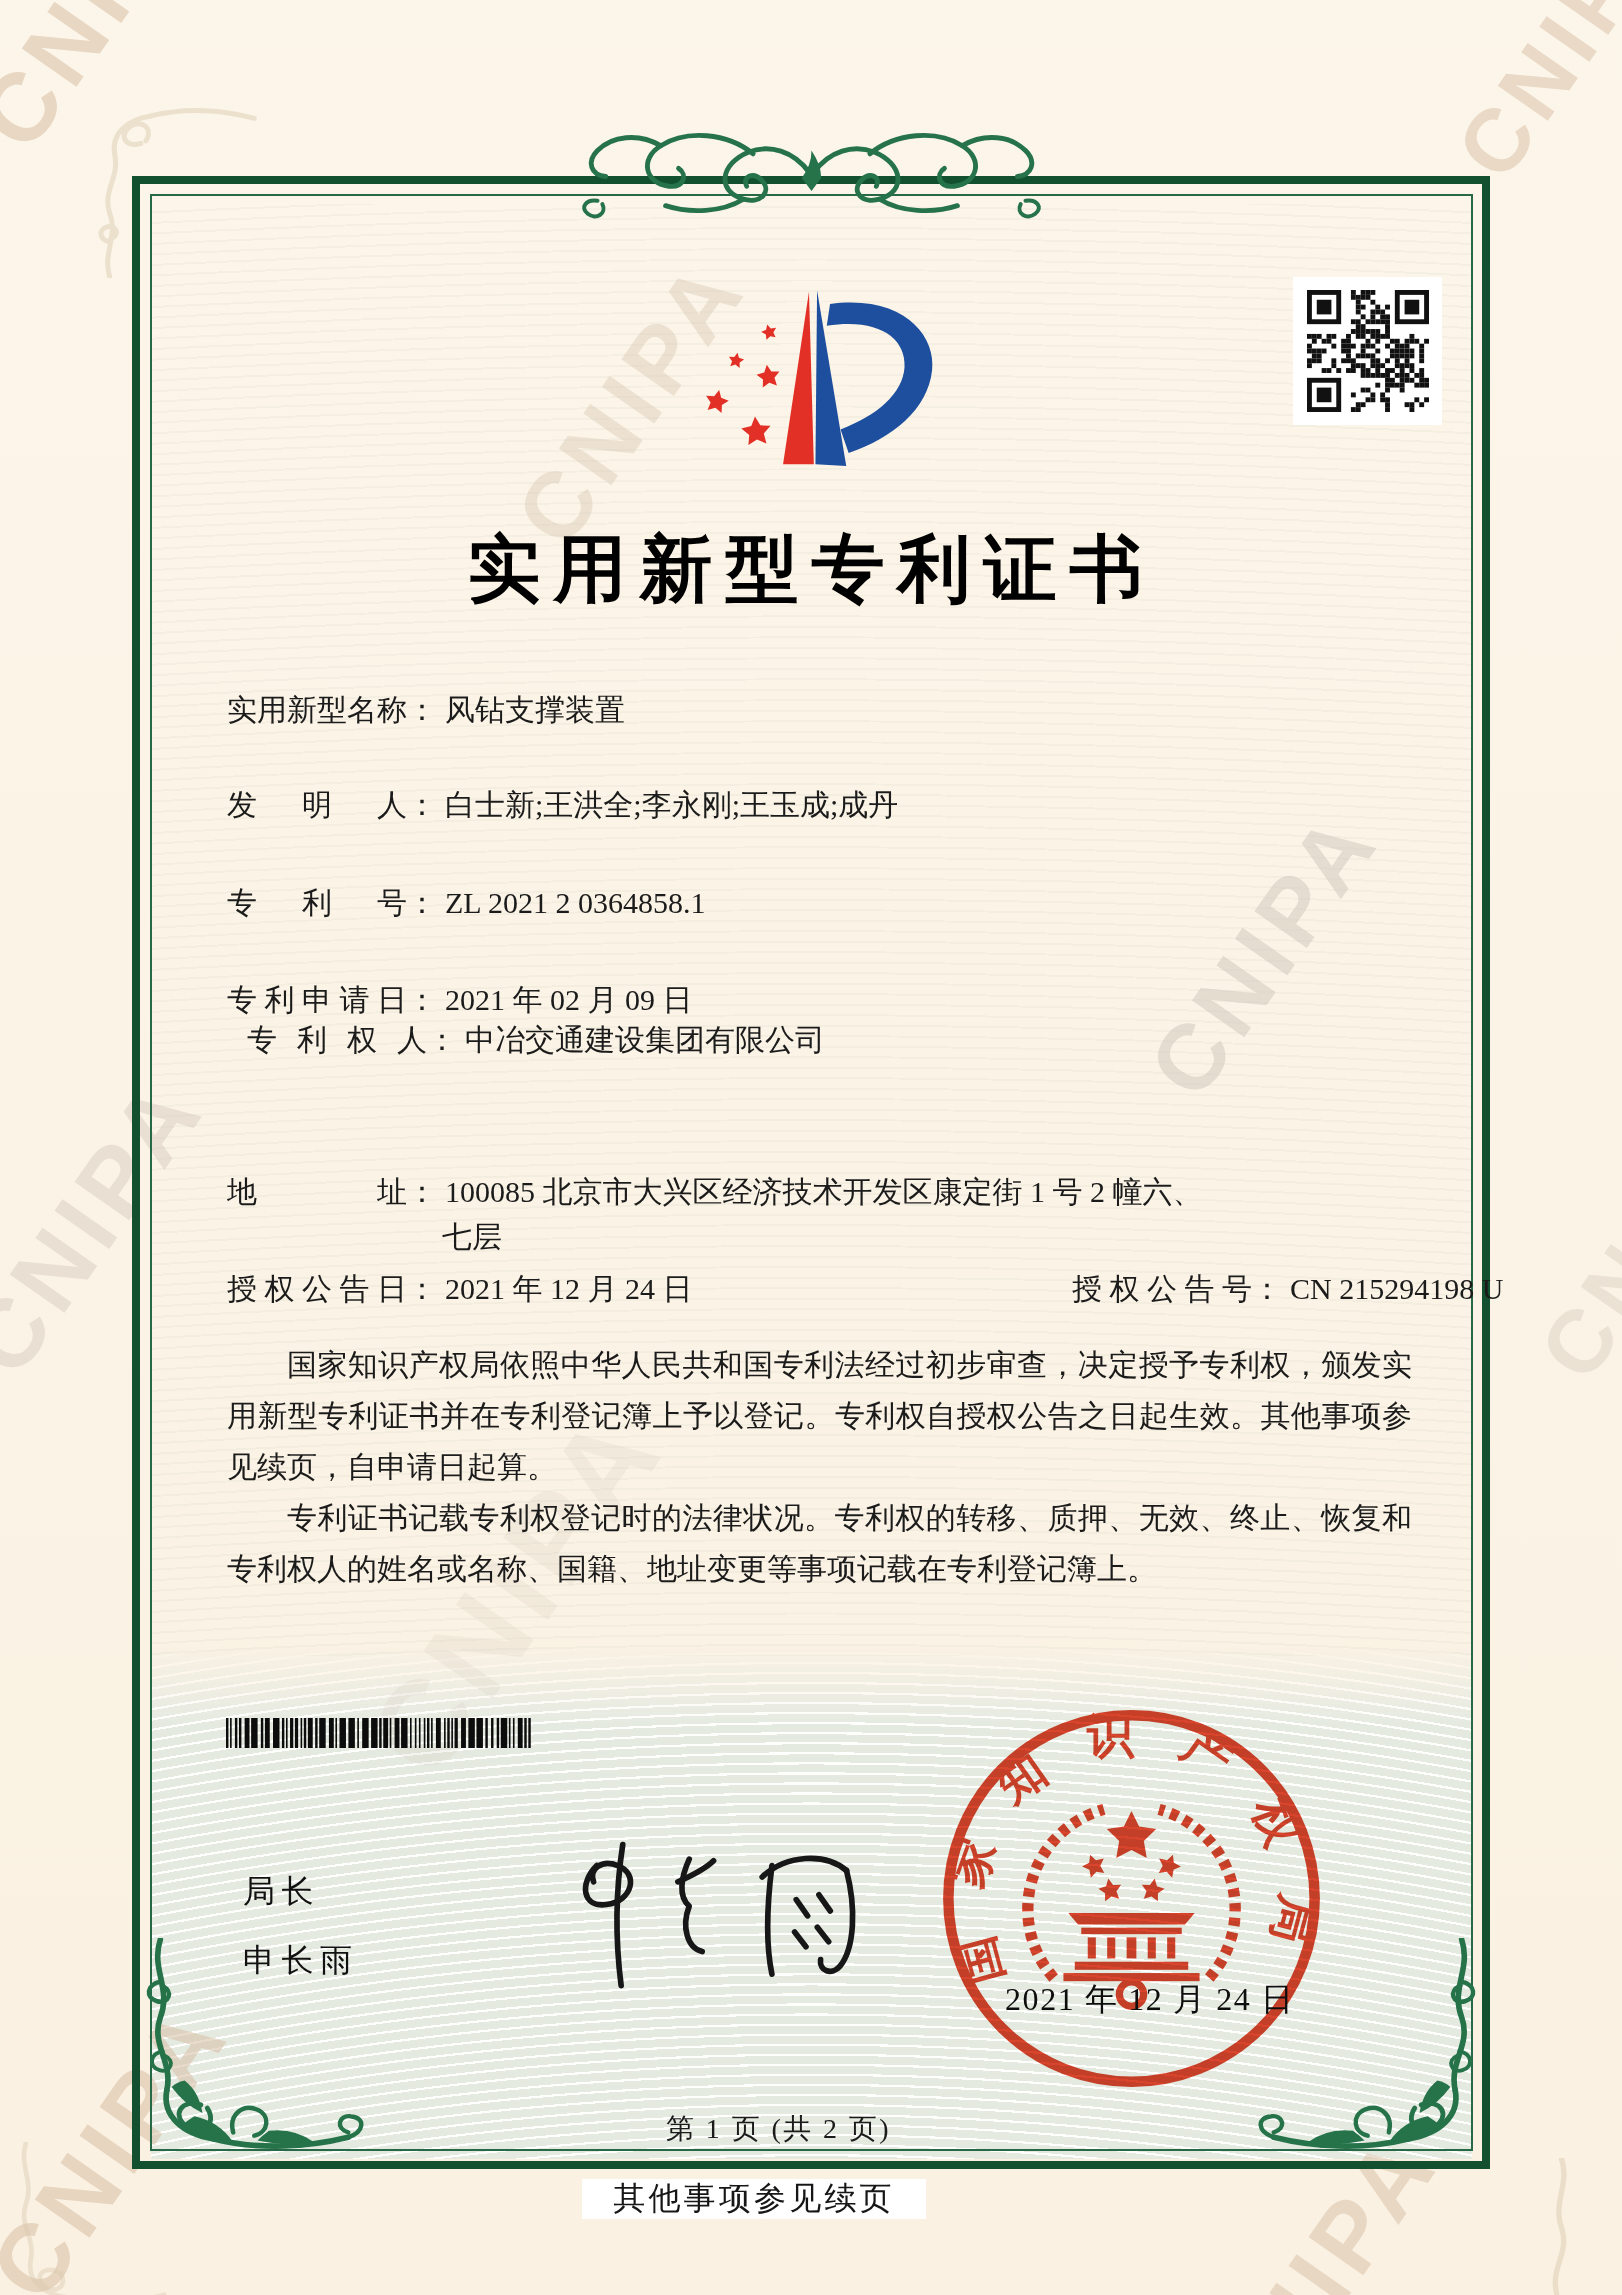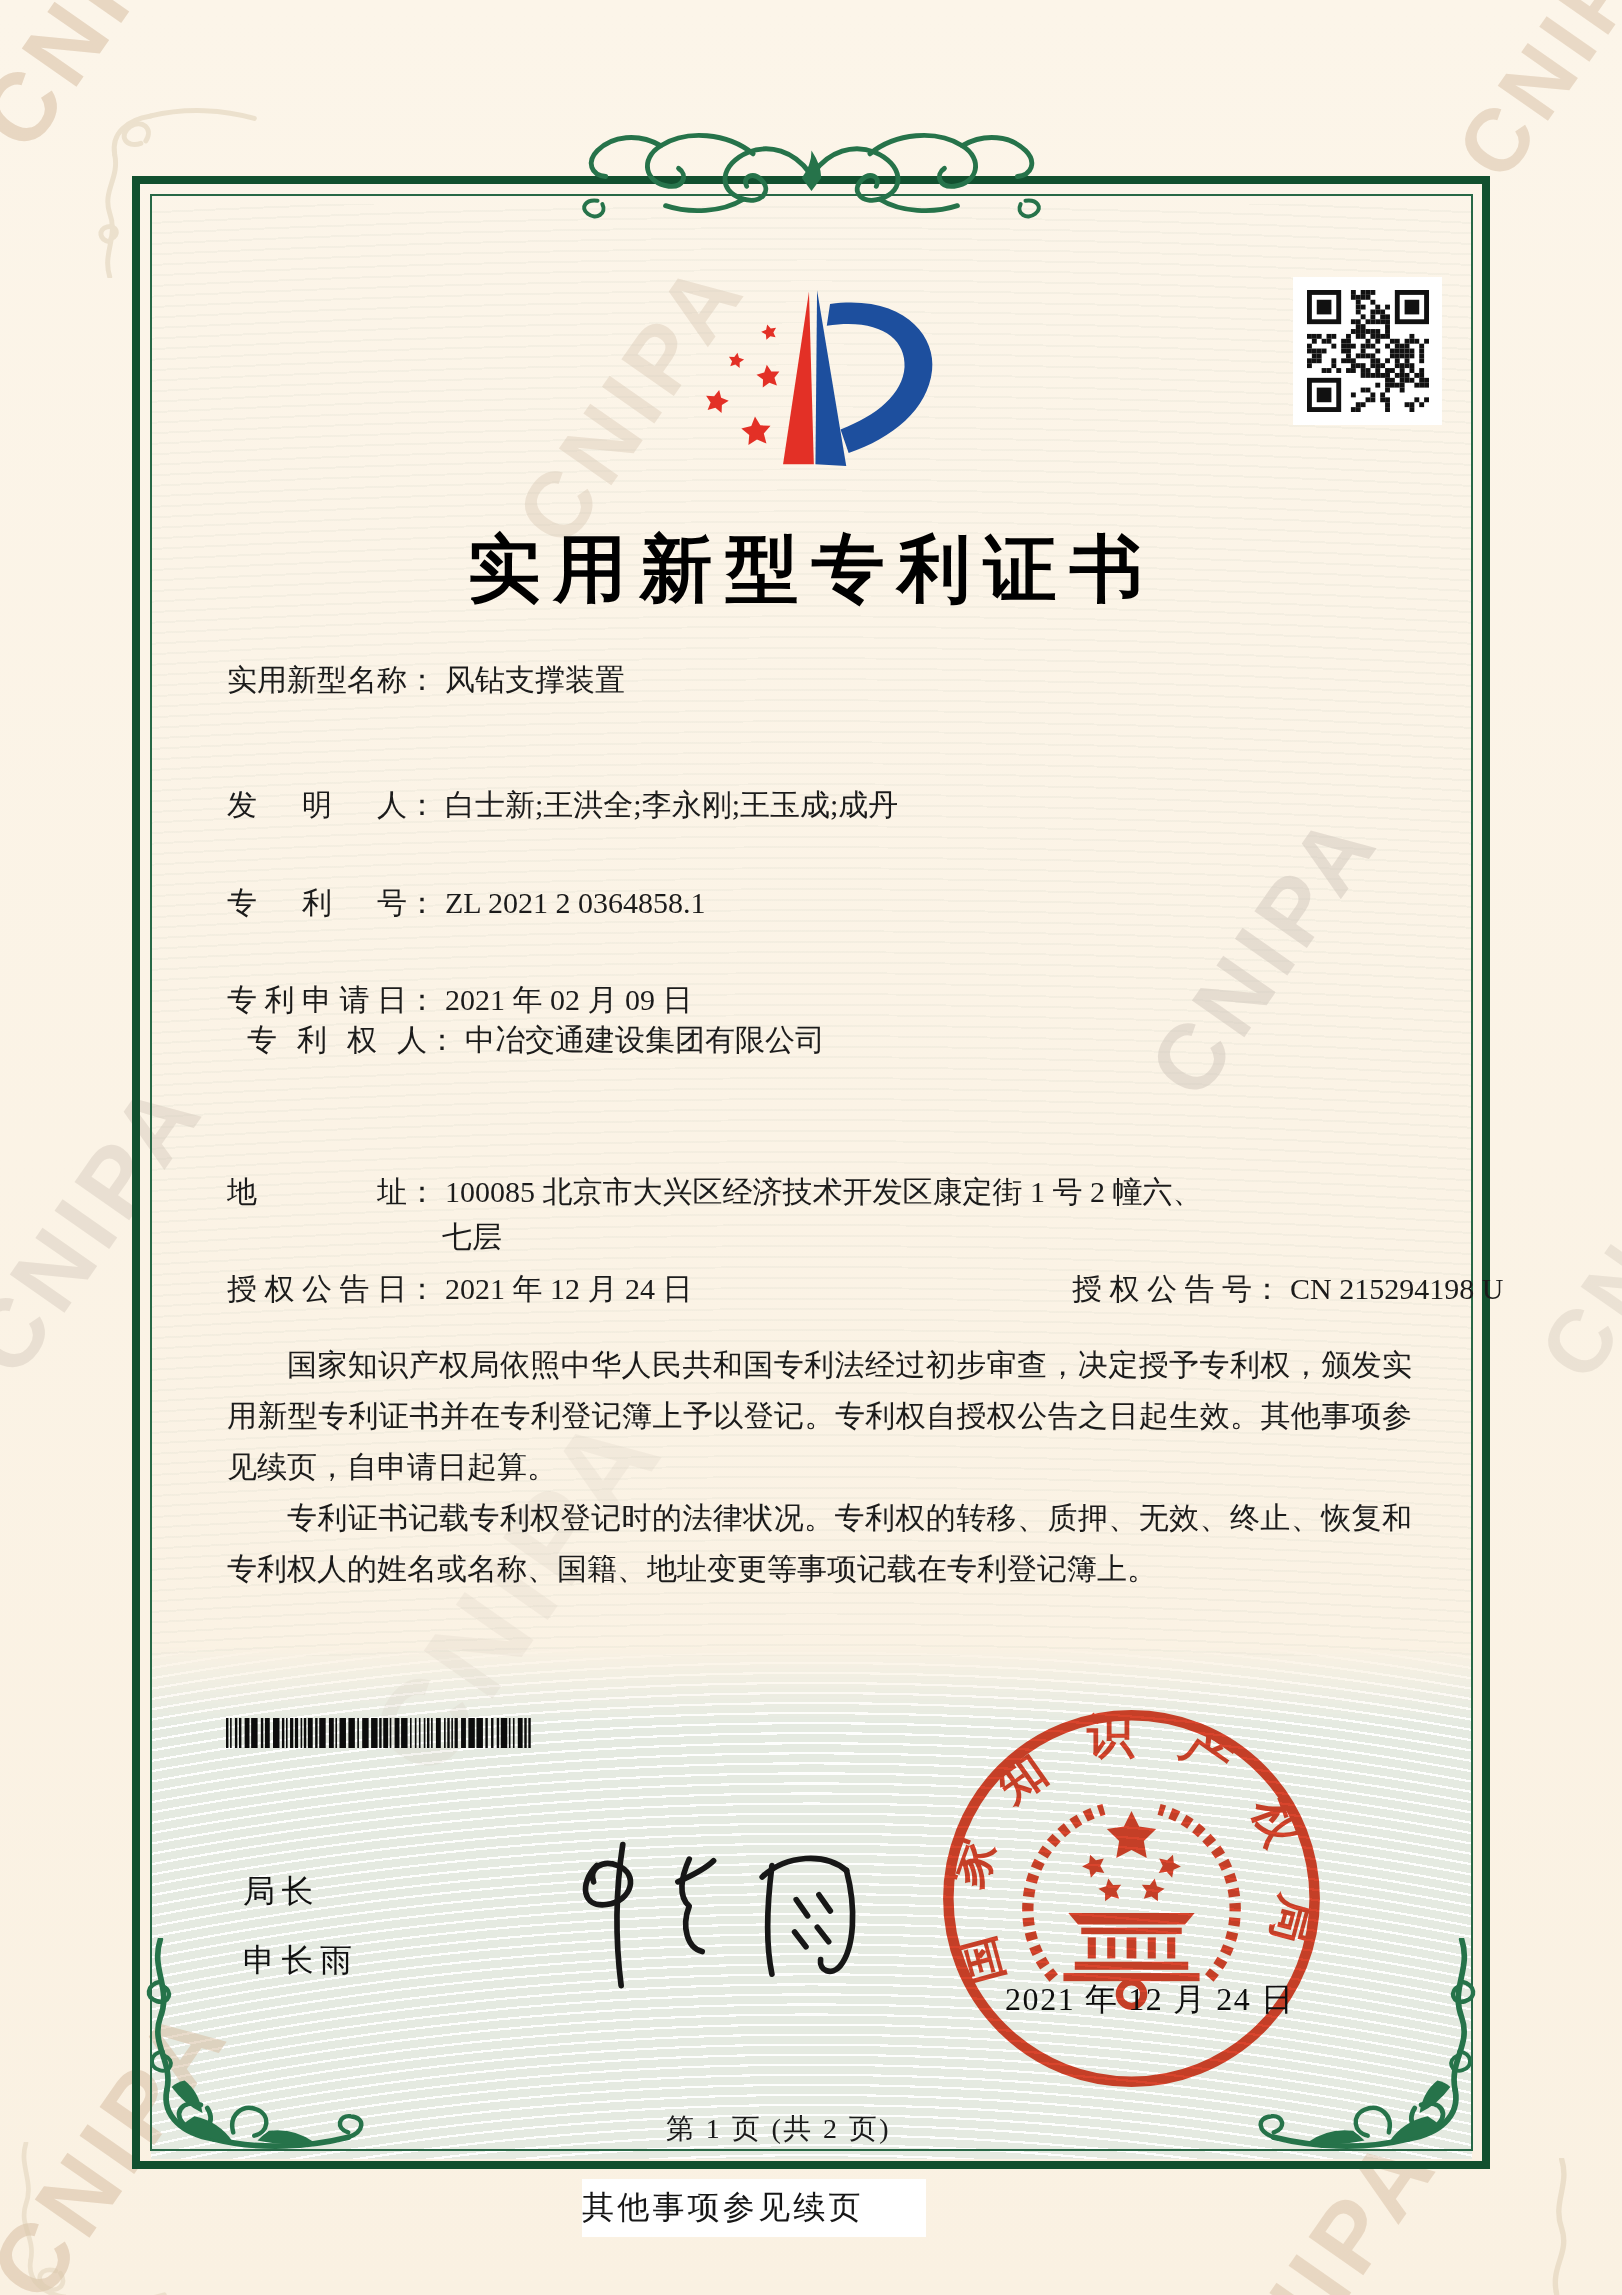--- a/index.html
+++ b/index.html
@@ -46,22 +46,22 @@
          text-align:justify;}
   .paras p{margin:0;text-indent:2em;}
 
   .sig-title{left:243px;top:1870px;font-size:32px;letter-spacing:6.5px;
              font-family:"Liberation Sans","DejaVu Sans",sans-serif;color:#111;}
   .sig-name{left:243px;top:1939px;font-size:32px;letter-spacing:6.5px;
             font-family:"Liberation Sans","DejaVu Sans",sans-serif;color:#111;}
 
   .seal-date{left:1005px;top:1978px;font-size:32px;letter-spacing:1.6px;color:#0e0e0e;z-index:8;}
   .page-num{left:32px;top:2110px;width:1493px;text-align:center;font-size:28px;letter-spacing:2.4px;z-index:3;}
-  .note-box{left:582px;top:2179px;width:344px;height:58px;background:#fff;
-            display:flex;align-items:center;z-index:3;}
+  .note-box{left:582px;top:2179px;width:344px;height:40px;background:#fff;
+            display:flex;align-items:center;justify-content:center;z-index:3;}
   .note-text{font-size:32px;letter-spacing:3.2px;color:#161616;}
 
   .qr-box{left:1293px;top:277px;width:149px;height:148px;background:#fff;}
   .qr-box svg{position:absolute;left:14px;top:13px;} .z3{z-index:3;} .z4{z-index:4;} .z5{z-index:5;} .z6{z-index:6;} .z7{z-index:7;}
 </style>
 </head>
 <body>
 
 <div class="page">
 
@@ -380,21 +380,21 @@
         <rect x="114" y="6" width="30" height="30" fill="#fff"></rect>
         <rect x="120" y="12" width="18" height="18" fill="#111"></rect>
         <rect x="0" y="108" width="42" height="42" fill="#111"></rect>
         <rect x="6" y="114" width="30" height="30" fill="#fff"></rect>
         <rect x="12" y="120" width="18" height="18" fill="#111"></rect>
       </svg>
   </div>
 
   <div class="abs title z5">实用新型专利证书</div>
 
-  <div class="frow z5" style="top:660px;">
+  <div class="frow z5" style="top:690px;">
     <span class="jlabel">实用新型名称</span><span class="colon">：</span><span>风钻支撑装置</span>
   </div>
   <div class="frow z5" style="top:785px;">
     <span class="jlabel">发明人</span><span class="colon">：</span><span>白士新;王洪全;李永刚;王玉成;成丹</span>
   </div>
   <div class="frow z5" style="top:883px;">
     <span class="jlabel">专利号</span><span class="colon">：</span><span>ZL 2021 2 0364858.1</span>
   </div>
   <div class="frow z5" style="top:980px;">
     <span class="jlabel">专利申请日</span><span class="colon">：</span><span>2021 年 02 月 09 日</span>

